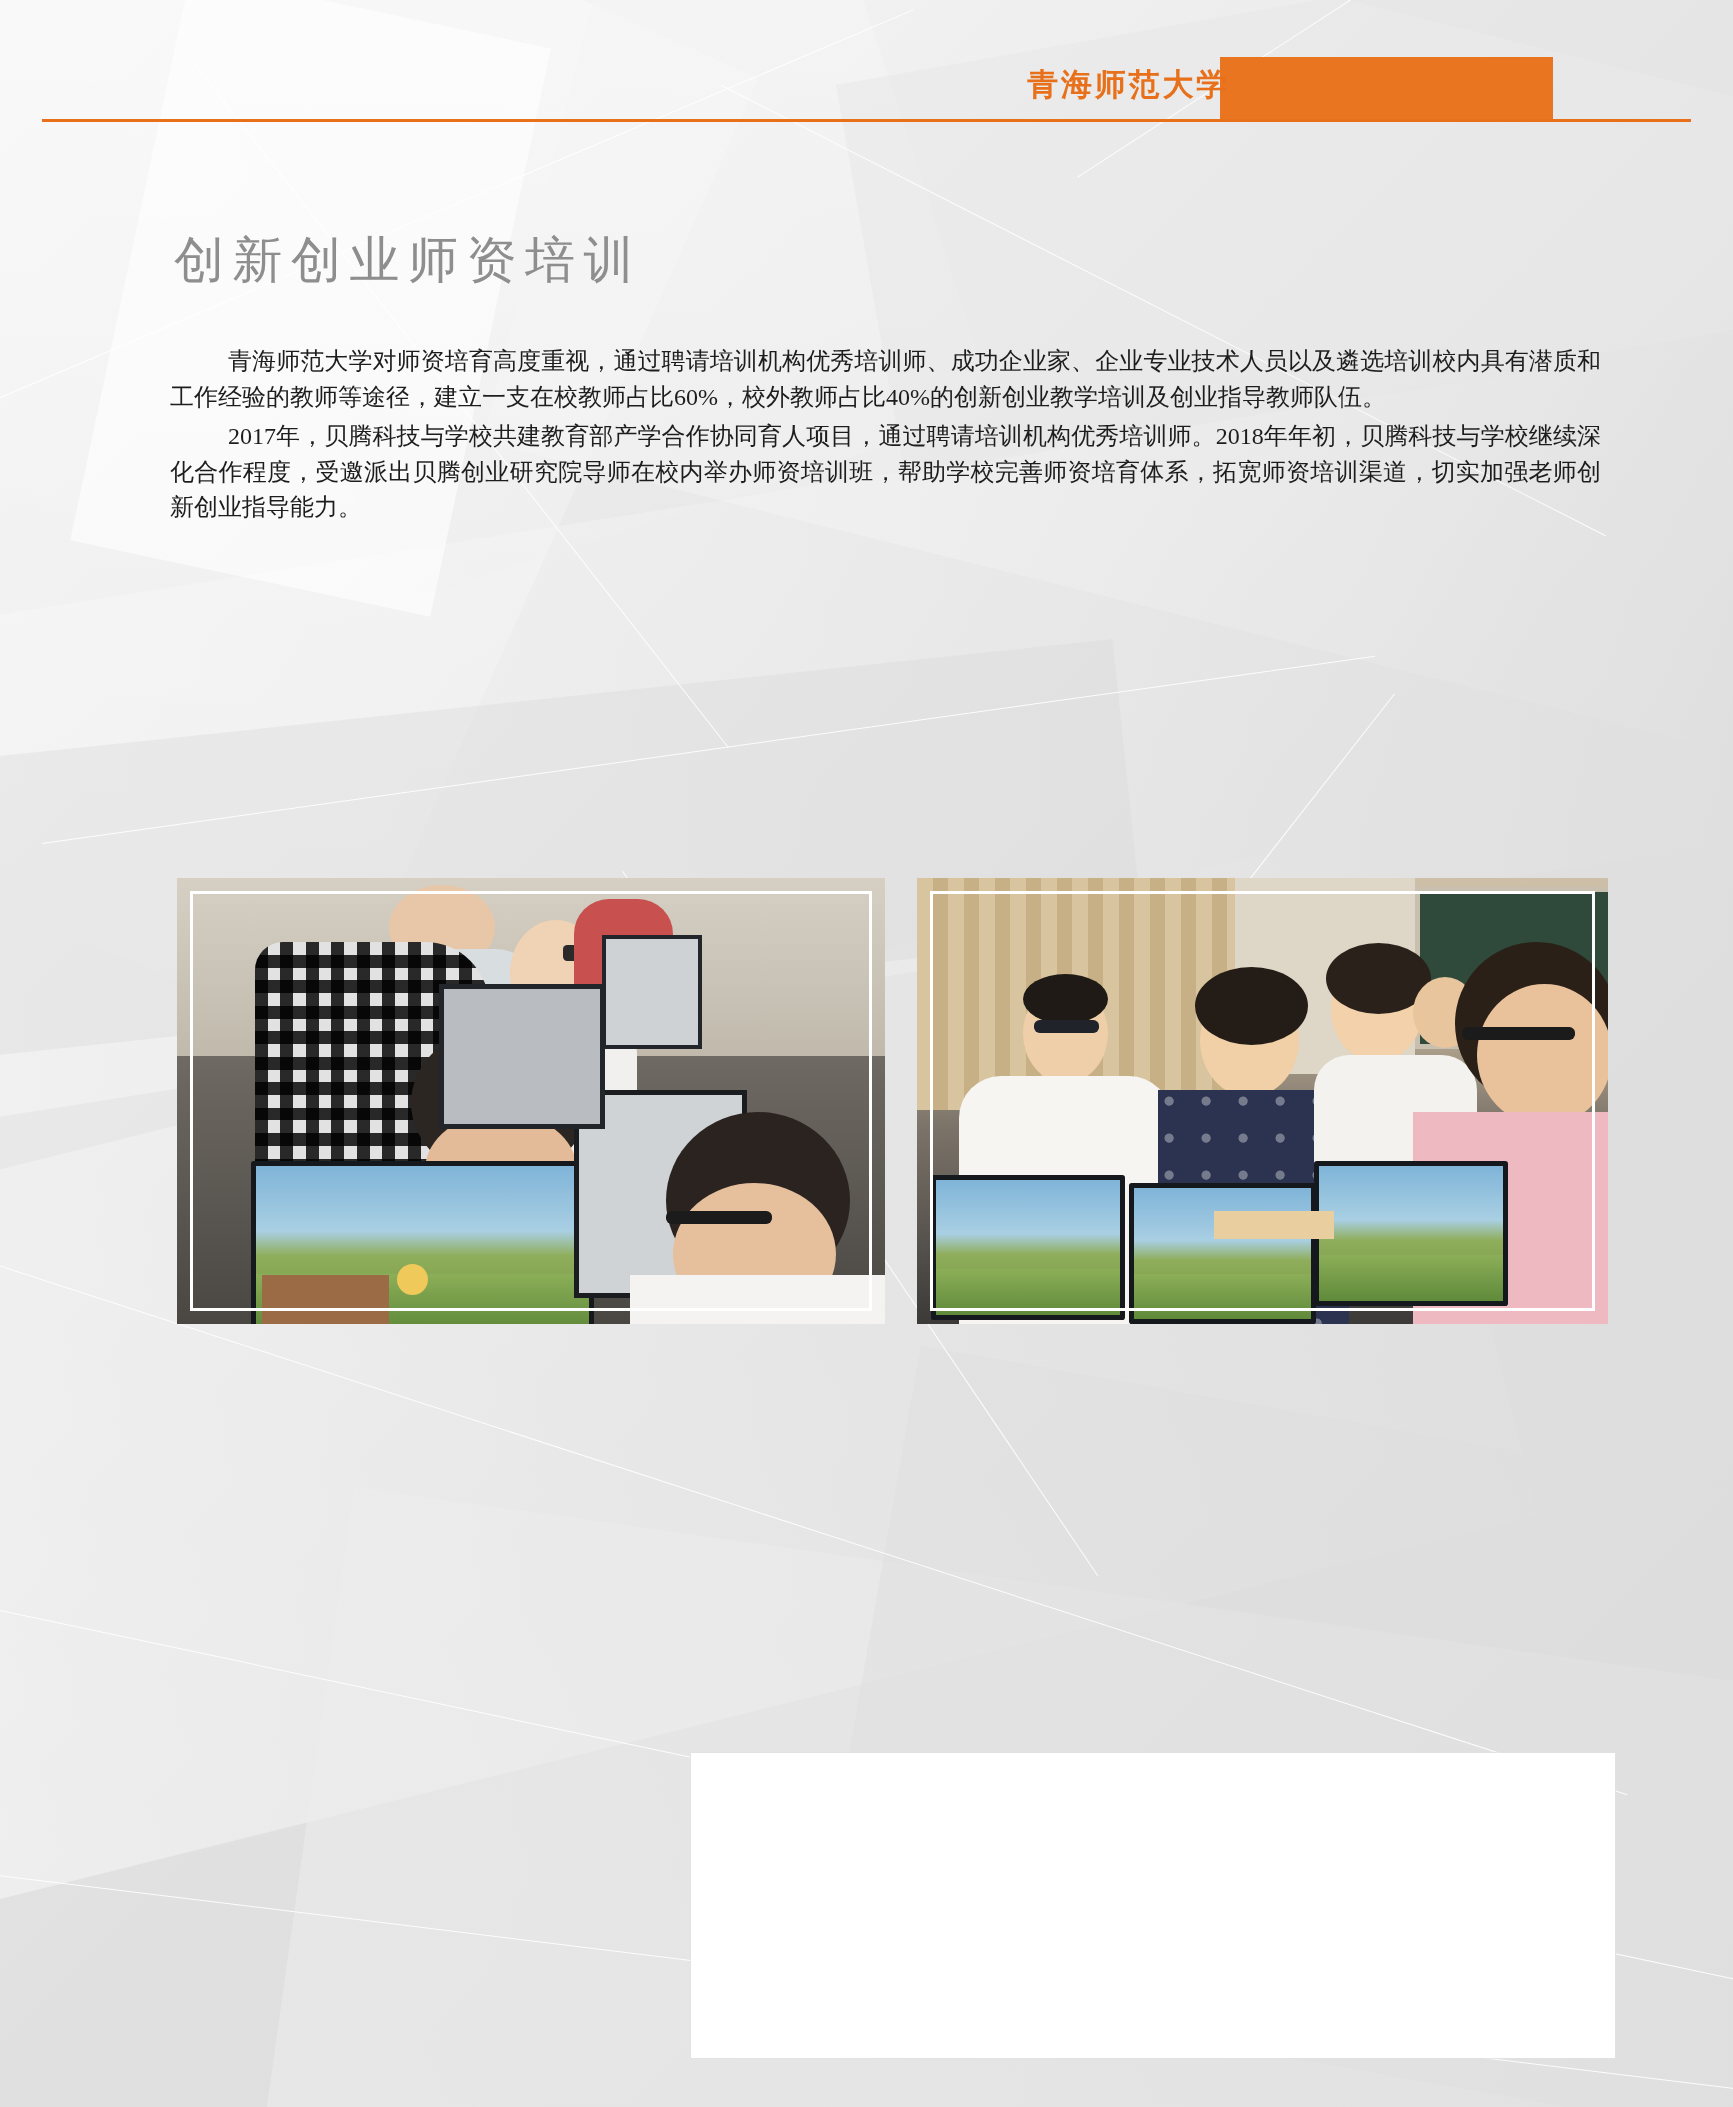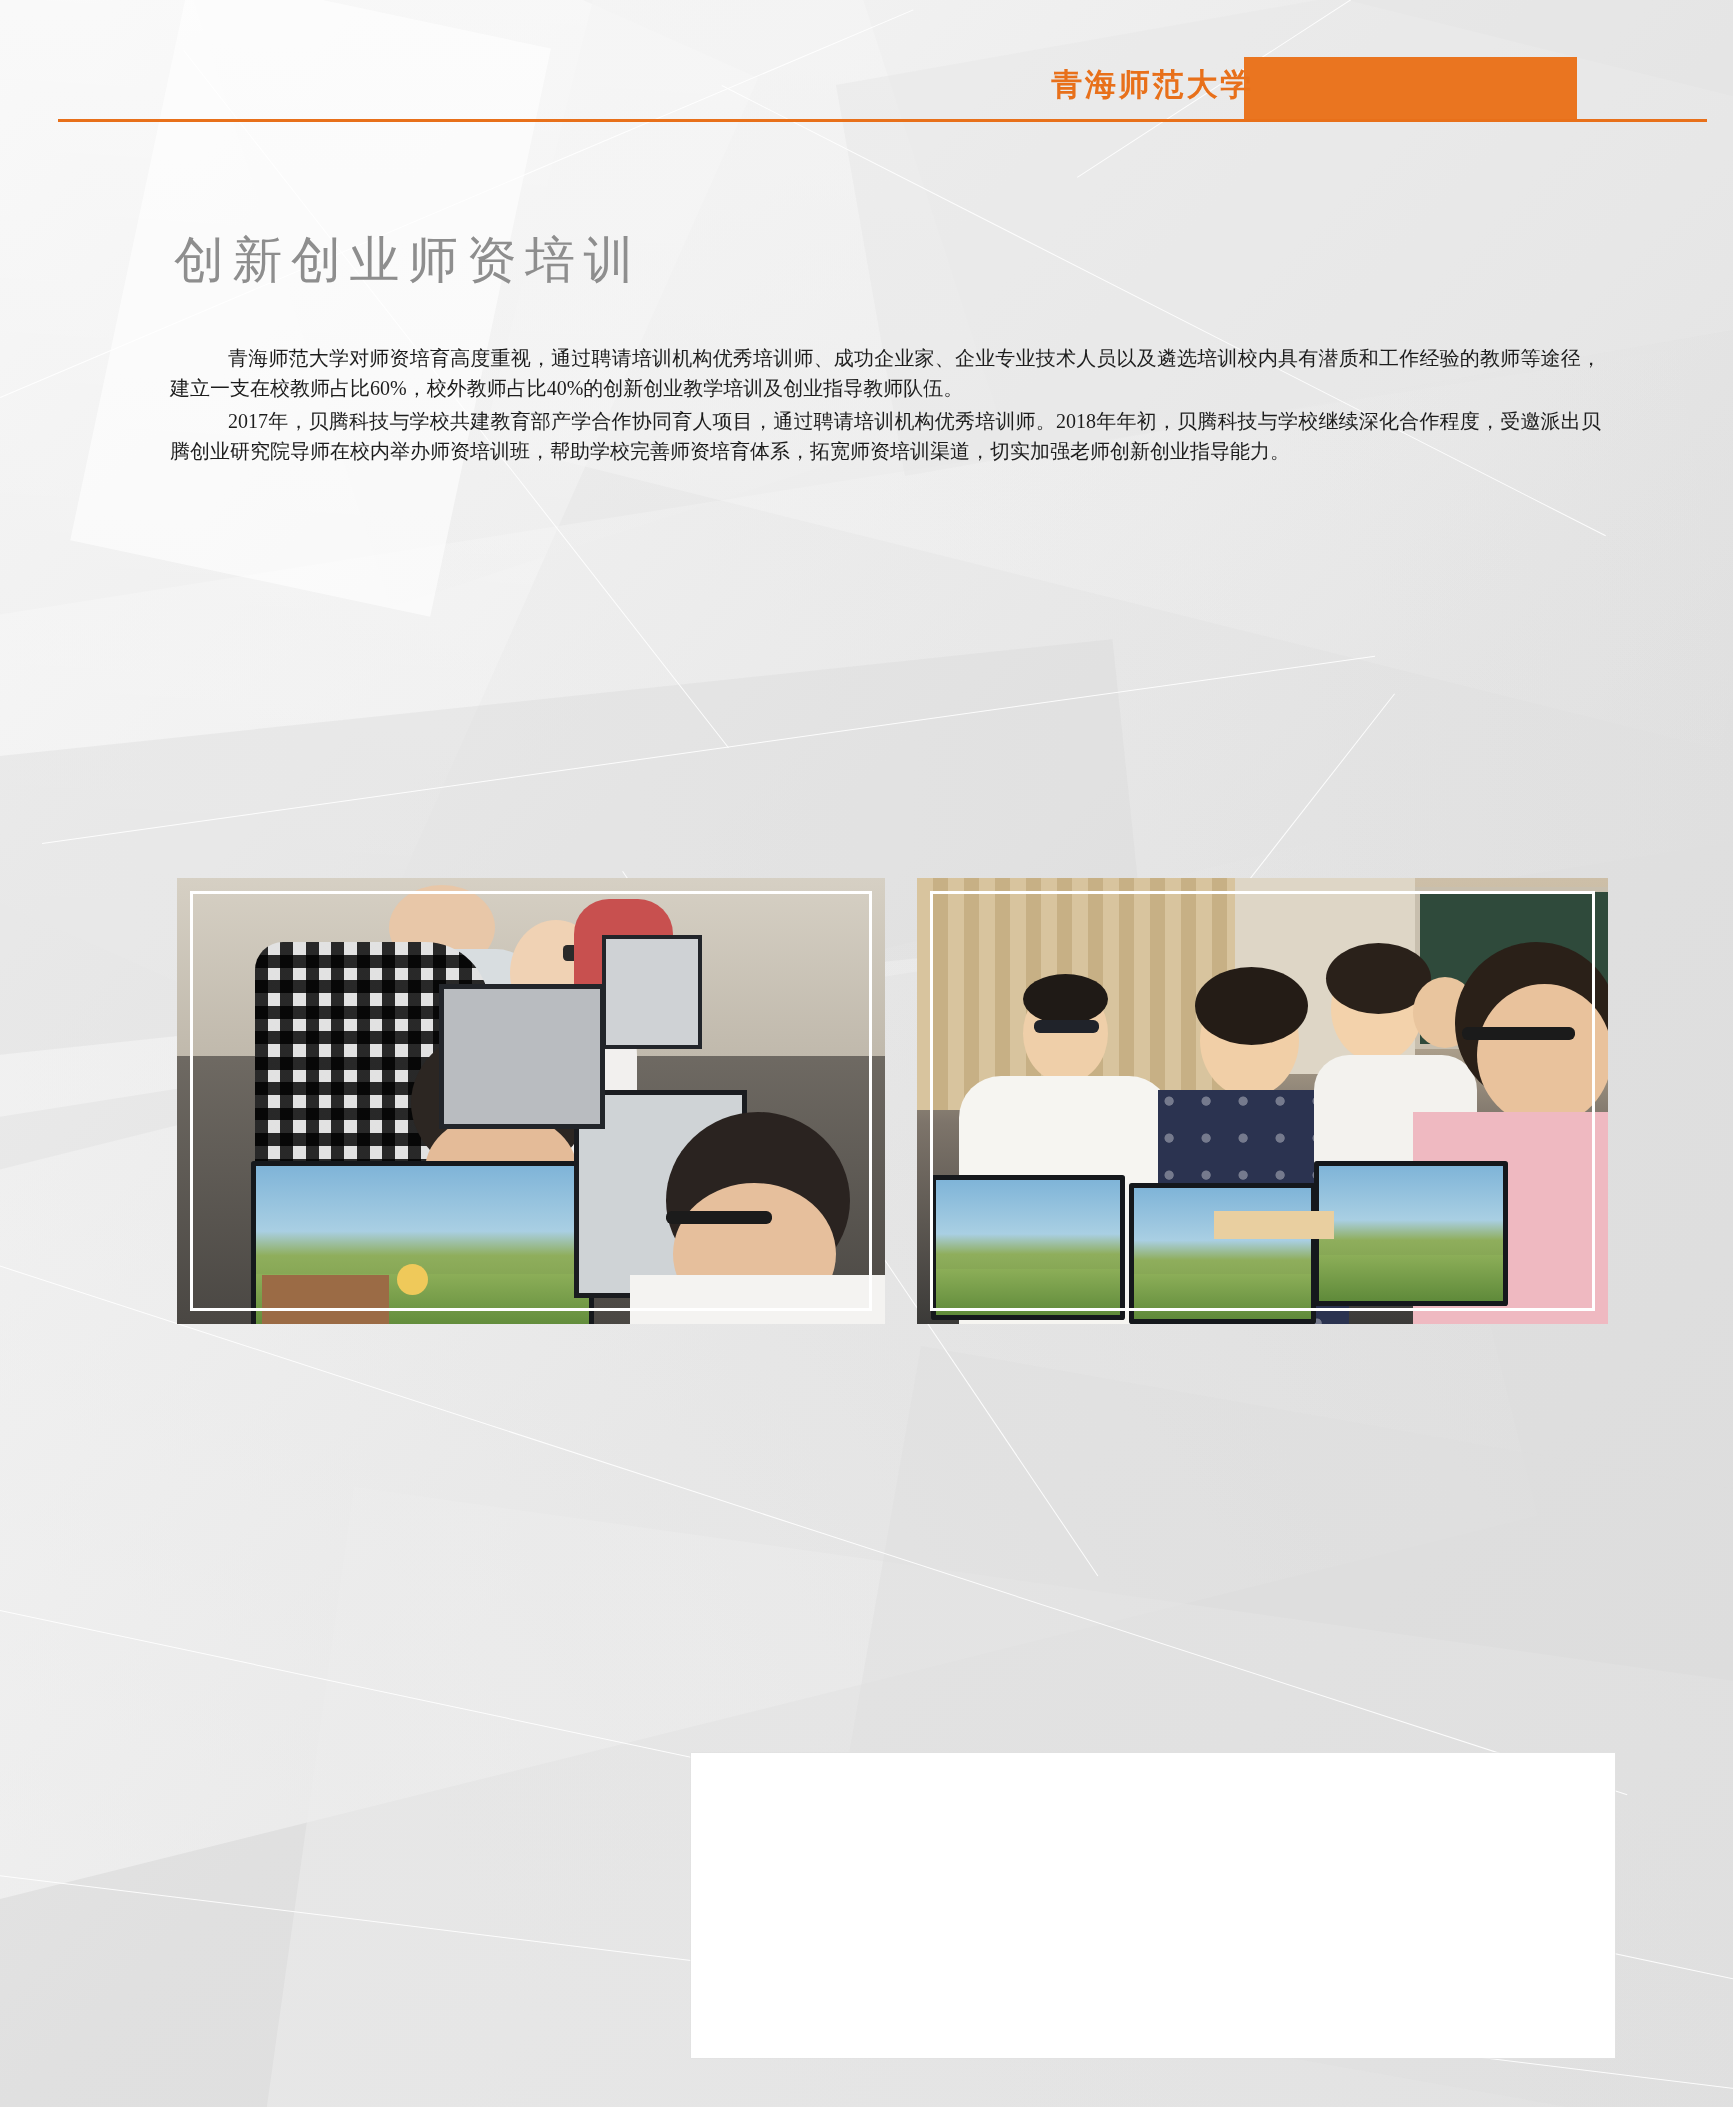--- a/index.html
+++ b/index.html
@@ -67,24 +67,23 @@
   }
   .shade {
     position: absolute;
     background: rgba(205,205,205,0.35);
     transform-origin: 0 0;
   }
 
   
   .header {
     position: absolute;
-    left: 16px; top: 0;
+    left: 0; top: 0;
     width: 1556px;
     height: 127px;
-    padding-left: 8px;
   }
   .header-rule {
     position: absolute;
     left: 42px; top: 119px;
     width: 1649px;
     height: 2.8px;
     background: #e8701a;
   }
   .header-tab {
     position: absolute;
@@ -120,21 +119,21 @@
 
   
   .body-copy {
     position: absolute;
     left: 170px;
     top: 344px;
     width: 1431px;
   }
   .body-copy p {
     margin: 0 0 4.2px 0;
-    font-size: 20px;
+    font-size: 24px;
     line-height: 1.48;
     color: #1d1d1d;
     text-align: justify;
     text-indent: 58px;
     font-family: "Liberation Serif", "DejaVu Serif", serif;
   }
 
   
   .photo {
     position: absolute;

